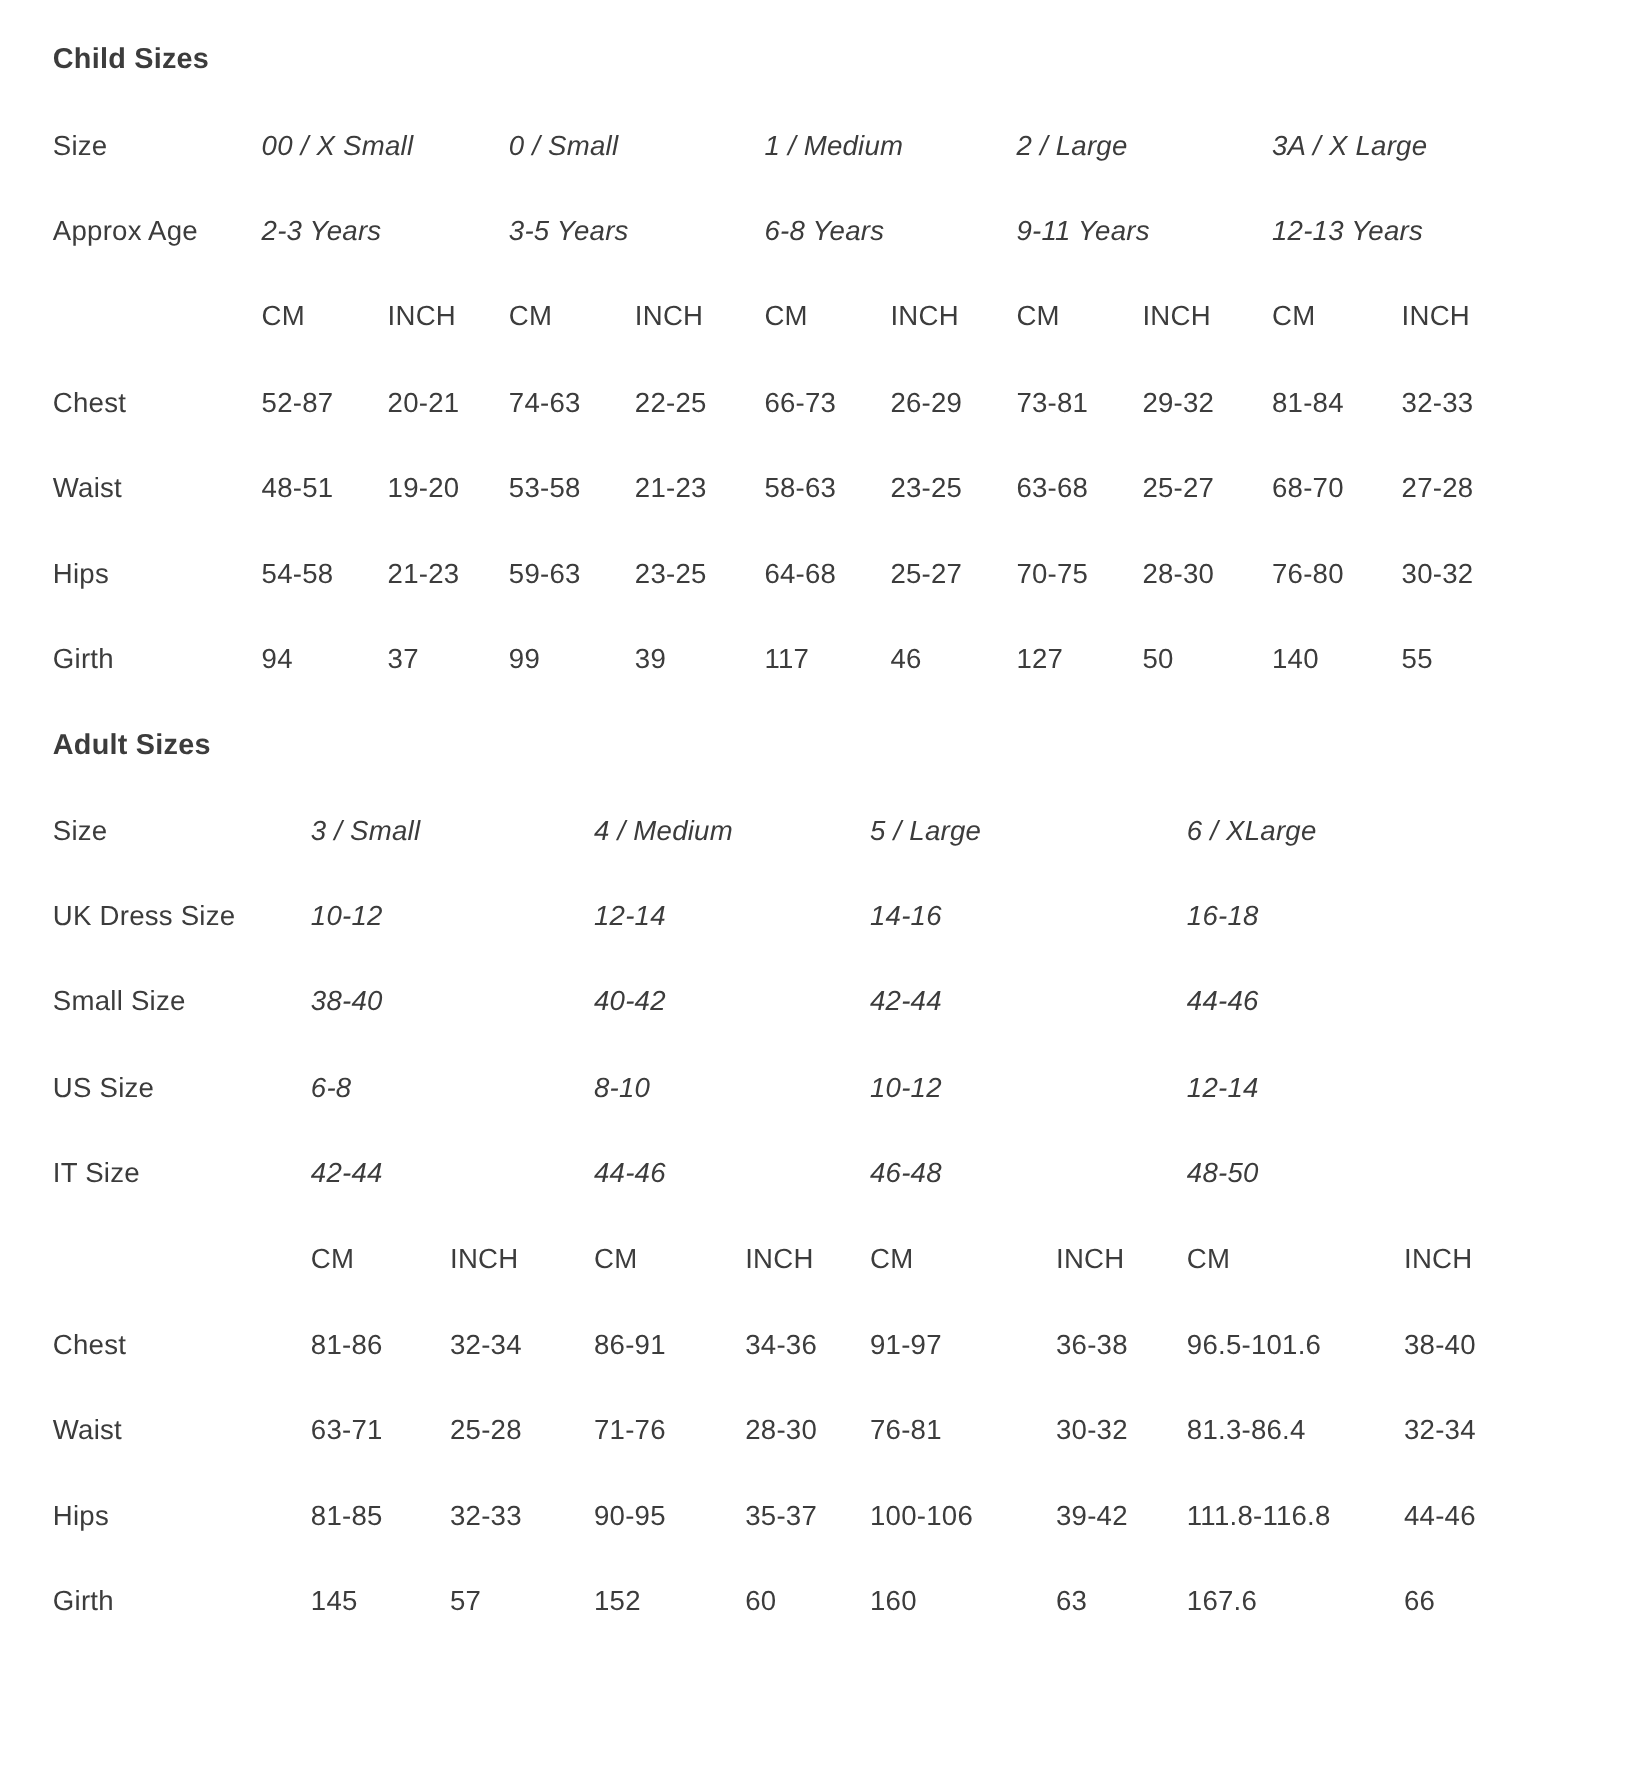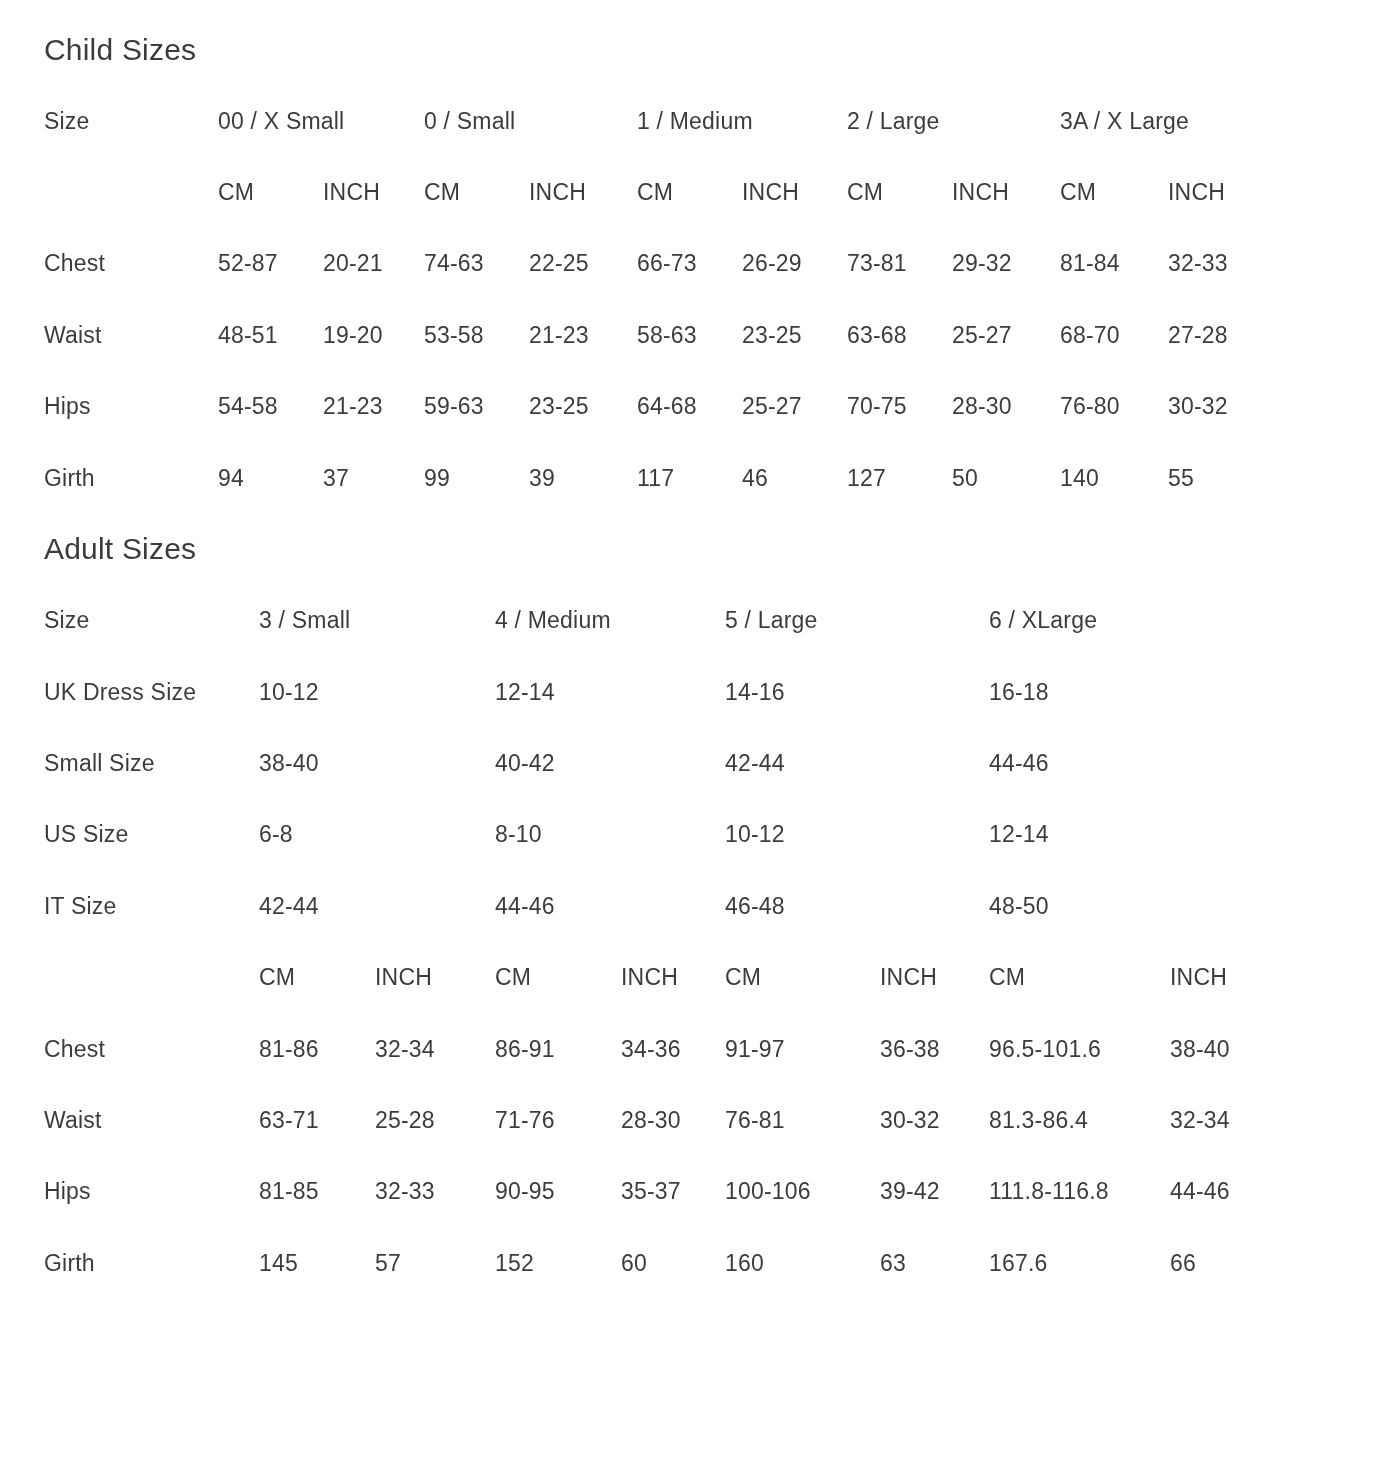--- a/index.html
+++ b/index.html
@@ -11,52 +11,60 @@
     font-size: 23px;
     letter-spacing: 0.2px;
     color: #3c3c3c;
     padding: 14px 0 0 44px;
     overflow: hidden;
   }
   .section-title {
     height: 71.4px;
     display: flex;
     align-items: center;
-    font-weight: 400;
-    font-size: 30px;
+    font-weight: 700;
+    font-size: 24px;
   }
   .row {
     display: grid;
     align-items: center;
     height: 71.4px;
   }
   .child-grid .row {
     grid-template-columns: 174px 105px 101px 105px 108px 105px 105px 105px 108px 108px 164px;
   }
   .adult-grid .row {
     grid-template-columns: 215px 116px 120px 126px 104px 155px 109px 181px 162px;
   }
   .cell { white-space: nowrap; }
-  .value-cell { grid-column: span 2; }
+  .value-cell { grid-column: span 2; font-style: italic; }
 </style>
 </head>
 <body>
 
 <div class="page">
 
   <section class="size-section child-grid">
     <h2 class="section-title">Child Sizes</h2>
     <div class="rows">
         <div class="row">
           <div class="cell label-cell">Size</div>
           <div class="cell value-cell">00 / X Small</div>
           <div class="cell value-cell">0 / Small</div>
           <div class="cell value-cell">1 / Medium</div>
           <div class="cell value-cell">2 / Large</div>
           <div class="cell value-cell">3A / X Large</div>
+        </div>
+        <div class="row">
+          <div class="cell label-cell">Approx Age</div>
+          <div class="cell value-cell">2-3 Years</div>
+          <div class="cell value-cell">3-5 Years</div>
+          <div class="cell value-cell">6-8 Years</div>
+          <div class="cell value-cell">9-11 Years</div>
+          <div class="cell value-cell">12-13 Years</div>
         </div>
         <div class="row">
           <div class="cell label-cell"></div>
           <div class="cell unit-cell">CM</div>
           <div class="cell unit-cell">INCH</div>
           <div class="cell unit-cell">CM</div>
           <div class="cell unit-cell">INCH</div>
           <div class="cell unit-cell">CM</div>
           <div class="cell unit-cell">INCH</div>
           <div class="cell unit-cell">CM</div>

